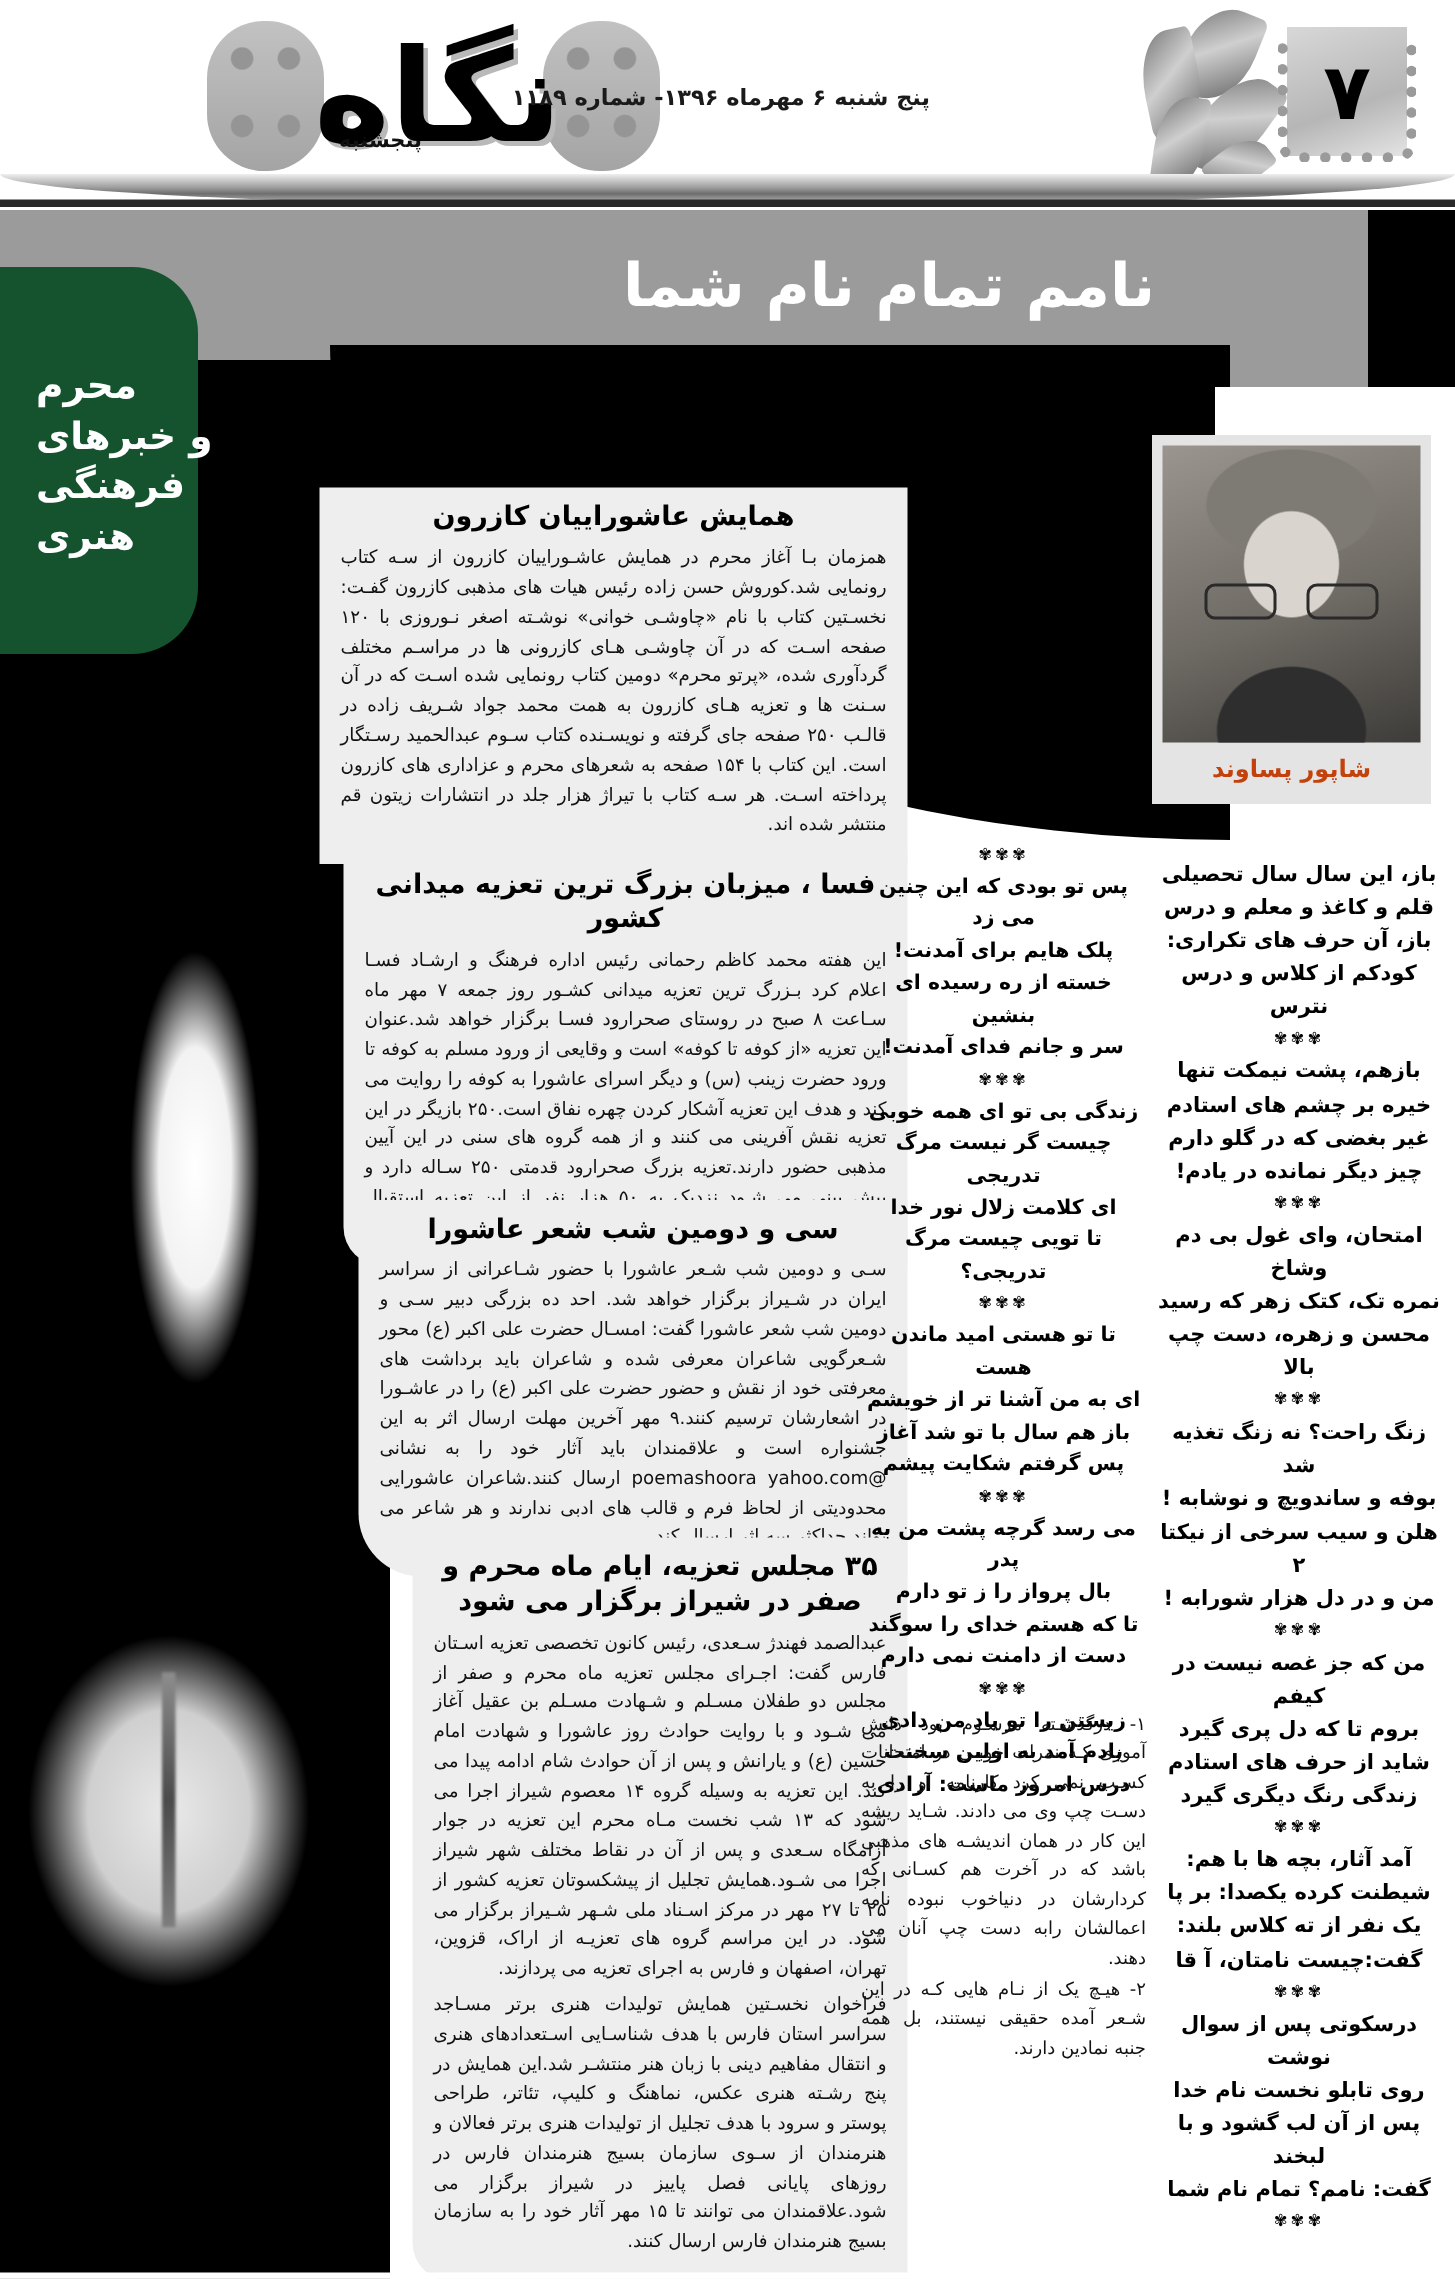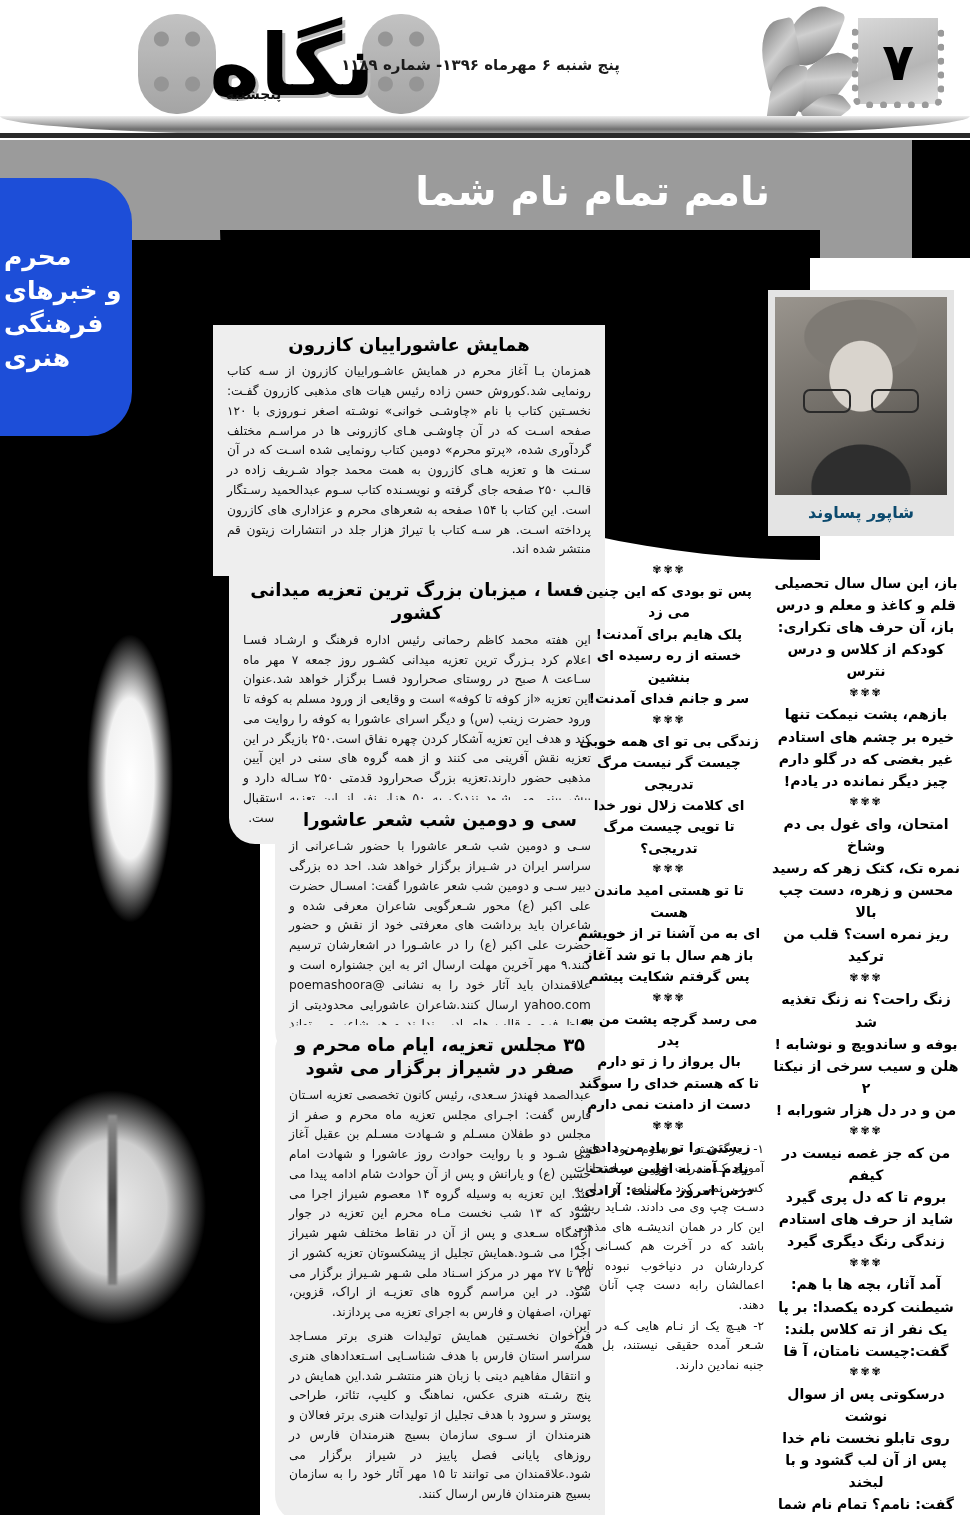--- a/index.html
+++ b/index.html
@@ -166,25 +166,25 @@
     position: absolute; left: 108px; top: 1115px;
     width: 9px; height: 170px;
     background: linear-gradient(#8d8d8d,#4a4a4a,#7e7e7e);
     filter: blur(1px);
   }
 
   
   .sidebar-tab {
     position: absolute; left: 0px; top: 178px;
     width: 132px; height: 258px;
-    background: #1d4ed8;
+    background: #14532d;
     border-radius: 0 44px 44px 0;
     display: flex; flex-direction: column;
     align-items: flex-end; justify-content: center;
-    padding: 0 16px 0 4px;
+    padding: 0 16px 0 24px;
   }
   .sidebar-tab span {
     display: block;
     color: #fff; font-size: 25px; font-weight: bold;
     direction: rtl; text-align: right; line-height: 1.34;
     white-space: nowrap;
   }
 
   
   .art {
@@ -198,21 +198,21 @@
     text-align: center; line-height: 1.3;
     margin-bottom: 6px;
   }
   .art p {
     font-size: 12.2px; color: #111; line-height: 1.62;
     text-align: justify; text-justify: inter-word;
     margin-bottom: 4px;
   }
   #art1 { right: 365px; top: 325px; width: 392px; }
   #art2 { right: 365px; top: 570px; width: 376px; border-radius: 0 0 0 26px; }
-  #art3 { right: 365px; top: 800px; width: 330px; border-radius: 0 0 0 42px; }
+  #art3 { right: 365px; top: 800px; width: 366px; border-radius: 0 0 0 42px; }
   #art4 { right: 365px; top: 1025px; width: 330px; border-radius: 26px 0 0 26px; }
 
   
   .poem-col {
     position: absolute;
     direction: rtl; text-align: center;
   }
   .poem-col .line {
     font-size: 13.6px; line-height: 1.58; color: #000;
   }
@@ -258,21 +258,21 @@
   .glasses:before, .glasses:after {
     content: ""; position: absolute; top: 0;
     width: 44px; height: 20px;
     border: 2.5px solid #2a2a2a; border-radius: 7px;
   }
   .glasses:before { left: 0; }
   .glasses:after  { right: 0; }
   .author-name {
     width: 172px; height: 34px;
     display: flex; align-items: center; justify-content: center;
-    font-size: 16px; font-weight: bold; color: #0c4a6e;
+    font-size: 16px; font-weight: bold; color: #c2410c;
     direction: rtl; background: #e4e4e4;
   }
   .author-shadow {
     position: absolute; right: 10px; top: 284px;
     width: 186px; height: 250px;
     background: #b5b5b5; z-index: -1;
   }
 
   
   .edge-right-black {
@@ -372,21 +372,20 @@
       <div class="line">کودکم از کلاس و درس نترس</div>
       <div class="sep">✾✾✾</div>
       <div class="line">بازهم، پشت نیمکت تنها</div>
       <div class="line">خیره بر چشم های استادم</div>
       <div class="line">غیر بغضی که در گلو دارم</div>
       <div class="line">چیز دیگر نمانده در یادم!</div>
       <div class="sep">✾✾✾</div>
       <div class="line">امتحان، وای غول بی دم وشاخ</div>
       <div class="line">نمره تک، کتک زهر که رسید</div>
       <div class="line">محسن و زهره، دست چپ بالا</div>
-      <div class="line">ریز نمره است؟ قلب من ترکید</div>
       <div class="sep">✾✾✾</div>
       <div class="line">زنگ راحت؟ نه زنگ تغذیه شد</div>
       <div class="line">بوفه و ساندویچ و نوشابه !</div>
       <div class="line">هلن و سیب سرخی از نیکتا ۲</div>
       <div class="line">من و در دل هزار شورابه !</div>
       <div class="sep">✾✾✾</div>
       <div class="line">من که جز غصه نیست در کیفم</div>
       <div class="line">بروم تا که دل پری گیرد</div>
       <div class="line">شاید از حرف های استادم</div>
       <div class="line">زندگی رنگ دیگری گیرد</div>

